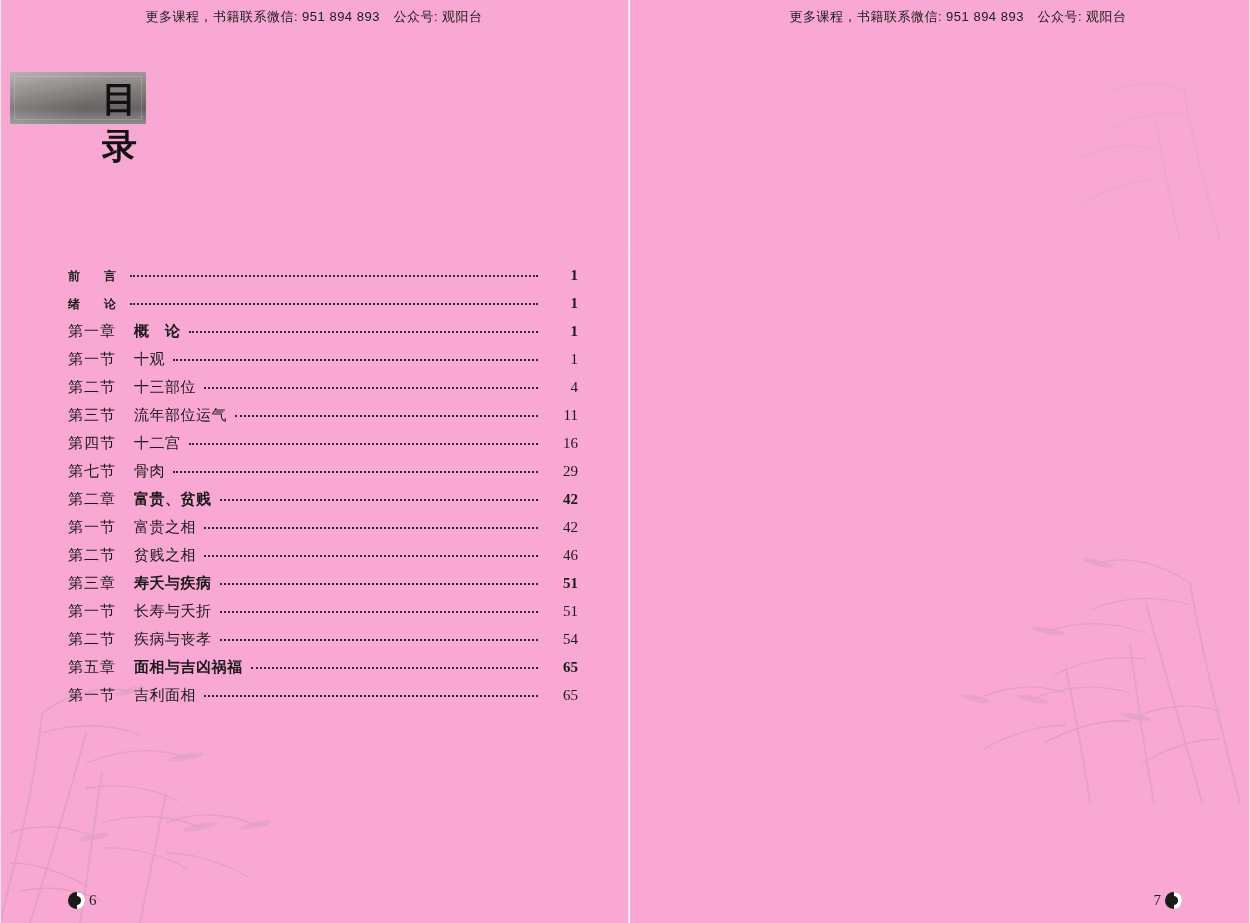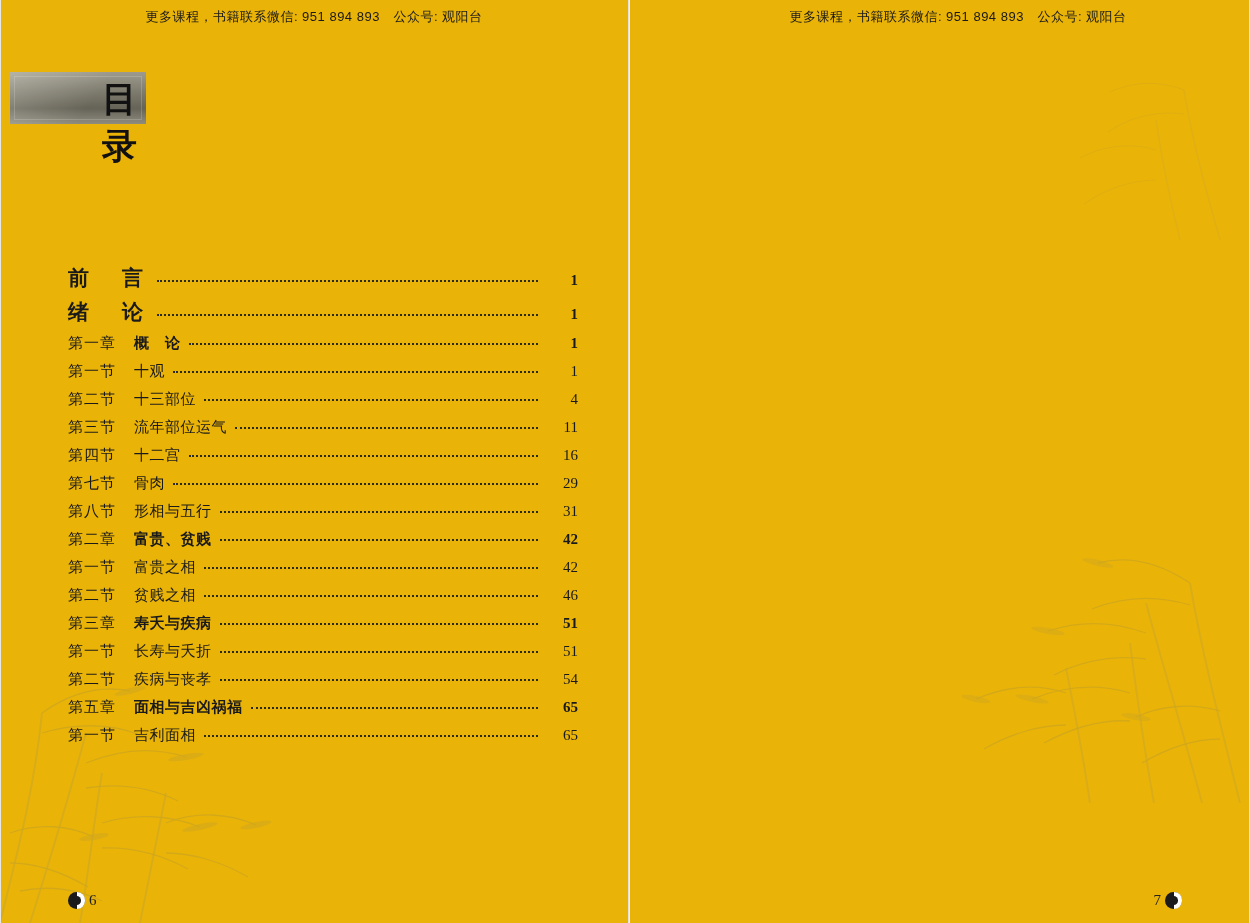--- a/index.html
+++ b/index.html
@@ -12,21 +12,21 @@
     height: 923px;
     font-family: "Liberation Serif", "DejaVu Serif", serif;
     color: #1a1a1a;
     position: relative;
     overflow: hidden;
   }
   .page {
     position: absolute;
     top: 0;
     height: 923px;
-    background: #eab308;
+    background: #f9a8d4;
     overflow: hidden;
   }
   .page-left  { left: 0;   width: 628px; }
   .page-right { left: 630px; width: 620px; }
   .gutter {
     position: absolute;
     left: 628px;
     top: 0;
     width: 3px;
     height: 923px;
@@ -135,21 +135,21 @@
   .pg {
     flex: 0 0 auto;
     width: 34px;
     text-align: right;
     font-family: "Liberation Serif", "DejaVu Serif", serif;
     font-size: 15px;
   }
   .lvl-0 .pg { font-weight: bold; }
 
   
-  .single .lbl { font-weight: bold; letter-spacing: 6px; font-size: 21px; font-family: Liberation Serif, serif; }
+  .single .lbl { font-weight: bold; letter-spacing: 6px; font-size: 12px; font-family: Liberation Serif, serif; }
 
   
   .watermark {
     position: absolute;
     pointer-events: none;
     opacity: 0.22;
   }
   .wm-left {
     left: -10px;
     bottom: 0;
@@ -290,26 +290,20 @@
         <span class="title-col lbl">十二宫</span>
         <span class="dots"></span>
         <span class="pg">16</span>
       </div>
       <div class="toc-row lvl-1">
         <span class="num-col">第七节</span>
         <span class="title-col lbl">骨肉</span>
         <span class="dots"></span>
         <span class="pg">29</span>
       </div>
-      <div class="toc-row lvl-1">
-        <span class="num-col">第八节</span>
-        <span class="title-col lbl">形相与五行</span>
-        <span class="dots"></span>
-        <span class="pg">31</span>
-      </div>
       <div class="toc-row lvl-0">
         <span class="num-col">第二章</span>
         <span class="title-col lbl">富贵、贫贱</span>
         <span class="dots"></span>
         <span class="pg">42</span>
       </div>
       <div class="toc-row lvl-1">
         <span class="num-col">第一节</span>
         <span class="title-col lbl">富贵之相</span>
         <span class="dots"></span>

